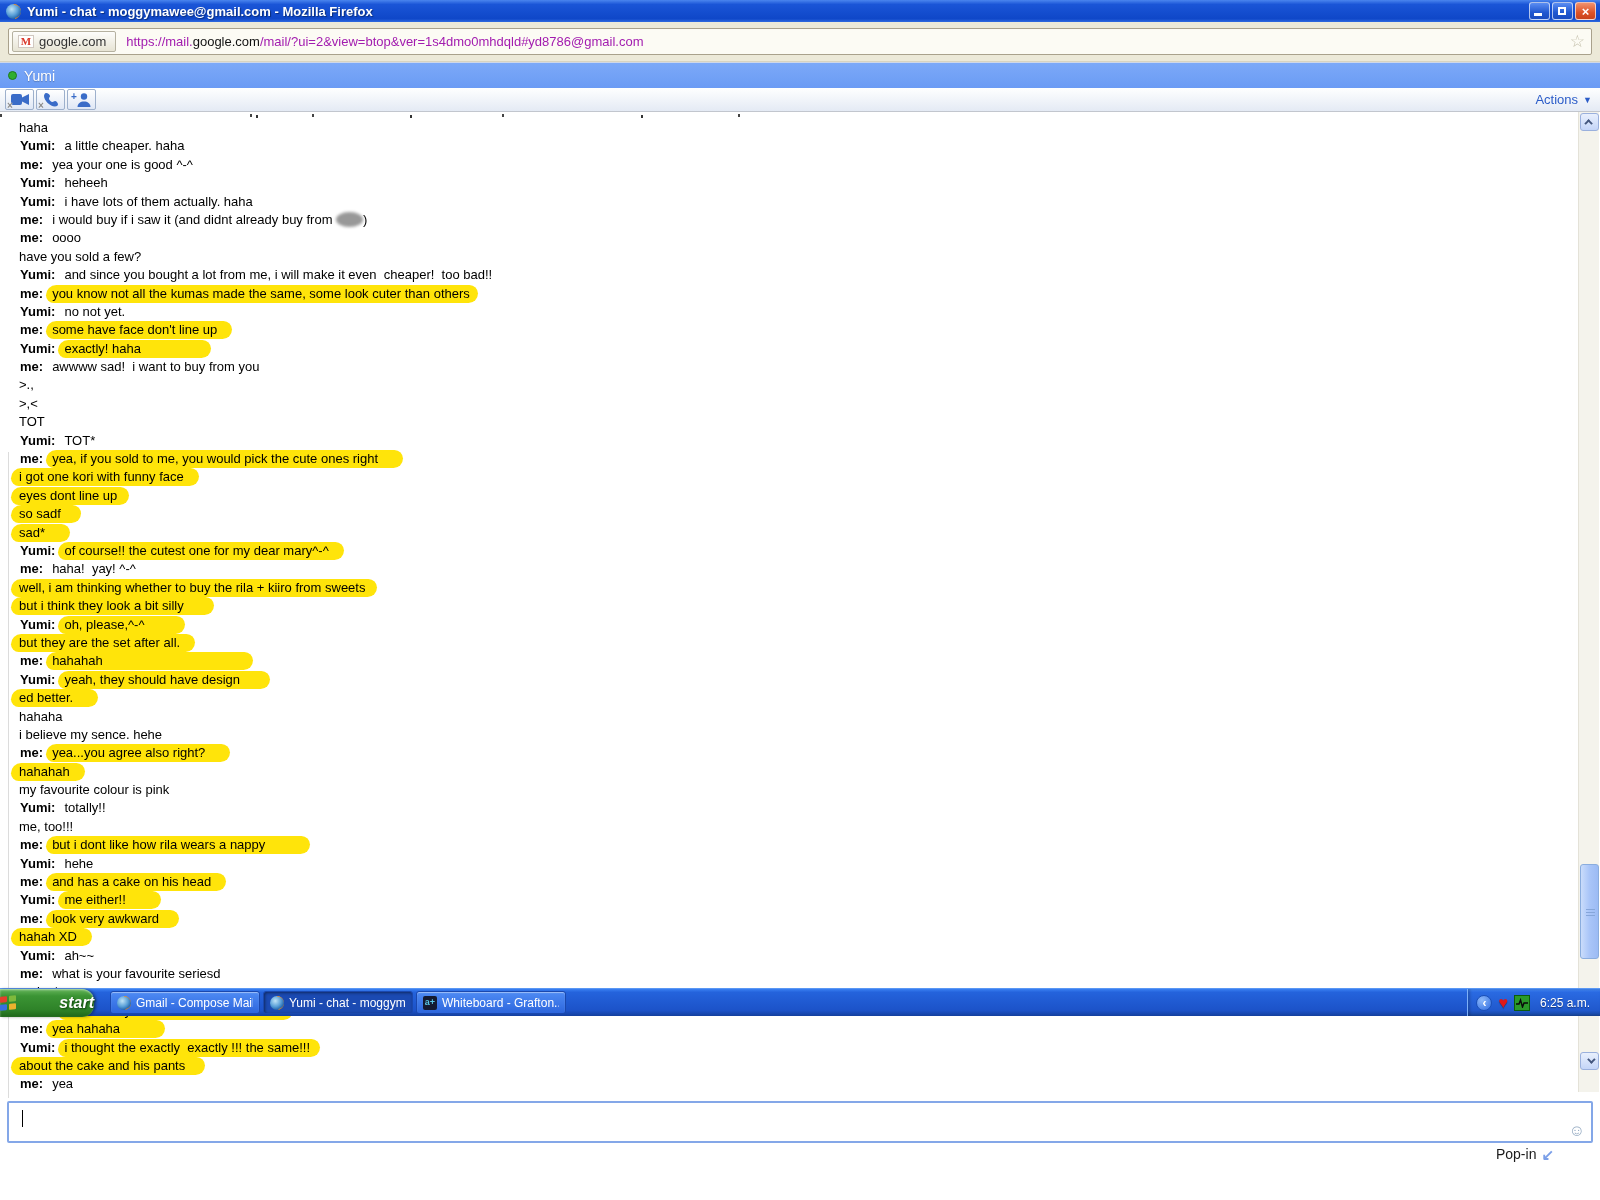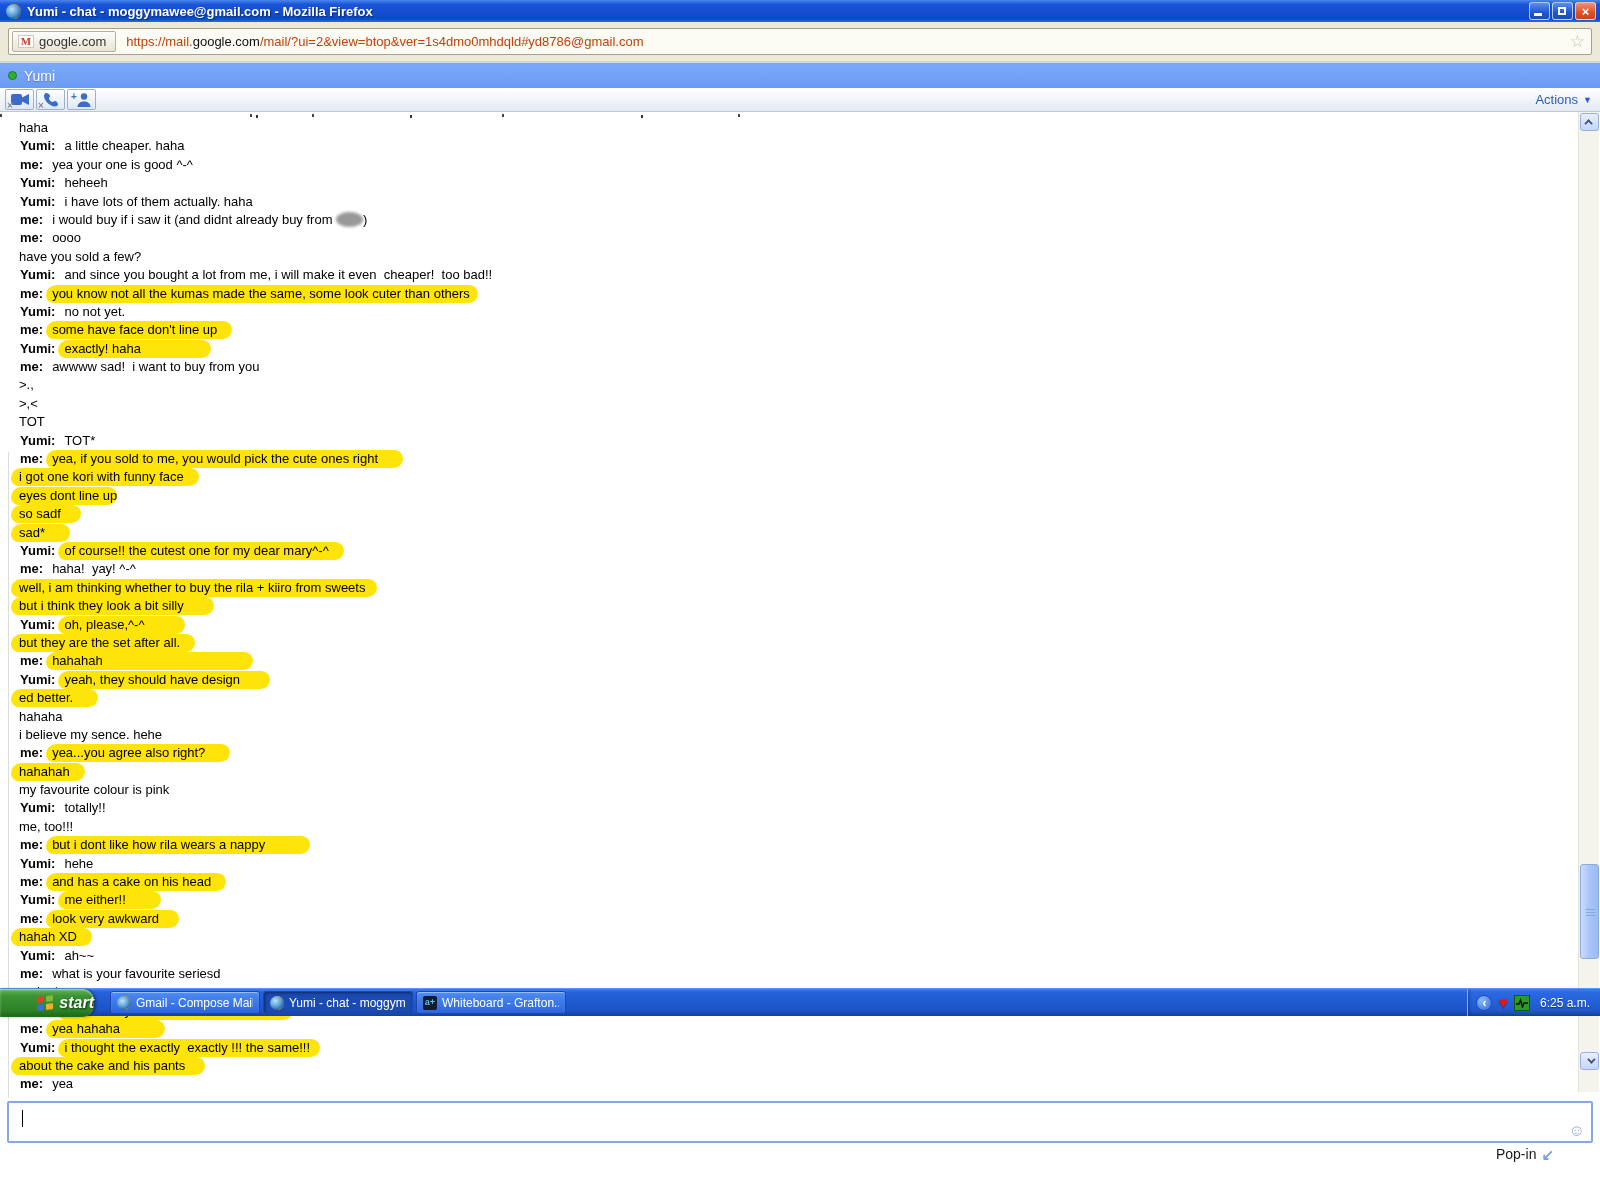--- a/index.html
+++ b/index.html
@@ -29,21 +29,21 @@
   
   .chromebar { height:40px; background:#ece9d8; border-bottom:1px solid #d8d4c0; display:flex; align-items:center; padding:0 8px; }
   .locationbar { flex:1; height:27px; background:#fcfbf4; border:1px solid #a9a18c; border-radius:2px;
     display:flex; align-items:center; padding:0 6px 0 3px; }
   .site-chip { display:flex; align-items:center; gap:5px; height:21px; padding:0 9px 0 5px;
     background:linear-gradient(180deg,#fdfdfb,#e7e4d4); border:1px solid #b5b1a0; border-radius:2px; margin-right:10px; }
   .gmail-m { width:16px; height:13px; background:#fff; border:1px solid #d0c8c0; color:#d9372a;
     font-family:"Liberation Serif", serif; font-weight:bold; font-size:11px; line-height:11px; text-align:center; }
   .chip-label { font-size:13px; color:#333; }
   .url-text { font-size:13px; white-space:nowrap; overflow:hidden; }
-  .url-gray { color:#c2410c; } .url-dark { color:#111; }
+  .url-gray { color:#a21caf; } .url-dark { color:#111; }
   .star { margin-left:auto; color:#c6c2ae; font-size:17px; line-height:17px; }
 
   
   .chat-header { height:26px; background:linear-gradient(180deg,#7ca9f8,#6a9bf4); display:flex; align-items:center;
     border-top:1px solid #cfd8e8; }
   .status-dot { width:9px; height:9px; border-radius:50%; background:#2fae2f; border:1px solid #1d7a1d; margin:0 7px 0 8px; }
   .contact-name { color:#fff; font-weight:normal; font-size:14px; text-shadow:0 1px 1px rgba(0,0,0,.25); }
 
   
   .chat-toolbar { height:24px; background:linear-gradient(180deg,#feffff,#e4eaf4); border-bottom:1px solid #c2c6ce;
@@ -95,21 +95,21 @@
   .popin-label { font-size:14px; color:#1a1a1a; }
   .popin-arrow { color:#7b9fe8; font-weight:bold; font-size:15px; margin-left:5px; }
 
   
   .taskbar { position:absolute; left:0; bottom:0; width:1600px; height:28px;
     background:linear-gradient(180deg,#3a80f2 0%,#2463dc 12%,#1c52c8 80%,#143f9e 100%);
     border-top:1px solid #5a97f4; display:flex; align-items:stretch; }
   .start-btn { width:94px; height:28px; border-radius:0 12px 12px 0;
     background:linear-gradient(180deg,#65b55a 0%,#3b9434 25%,#2e8228 75%,#1e6619 100%);
     box-shadow:inset 0 1px 2px rgba(255,255,255,.5), 2px 0 3px rgba(0,0,0,.35);
-    display:flex; align-items:center; justify-content:flex-end; gap:6px; }
+    display:flex; align-items:center; justify-content:space-between; gap:6px; }
   .start-label { color:#fff; font-weight:bold; font-style:italic; font-size:16px; text-shadow:1px 1px 2px #0e3d0a; }
   .winflag { width:16px; height:14px; position:relative; transform:skewY(-6deg); }
   .winflag i { position:absolute; width:7px; height:6px; border-radius:1px; }
   .winflag .r { left:0; top:0; background:#e3402c; } .winflag .g { right:0; top:0; background:#7eb93c; }
   .winflag .b { left:0; bottom:0; background:#3a6fe0; } .winflag .y { right:0; bottom:0; background:#ecb22e; }
   .tasks { display:flex; align-items:center; gap:3px; margin-left:16px; }
   .task-btn { width:150px; height:23px; border-radius:3px; border:1px solid #1a48ae;
     background:linear-gradient(180deg,#4e8bf4,#2d66dd); box-shadow:inset 0 1px 1px rgba(255,255,255,.45);
     display:flex; align-items:center; padding:0 6px; gap:5px; color:#fff; font-size:12px; }
   .task-btn.active { background:#1b4ab2; box-shadow:inset 1px 1px 3px rgba(0,0,0,.45); }
@@ -209,21 +209,21 @@
         <div class="row"><b class="lbl">Yumi:</b><span class="txt">no not yet.</span></div>
         <div class="row"><b class="lbl">me:</b><span class="txt hl" style="padding-right: 15px;">some have face don't line up</span></div>
         <div class="row"><b class="lbl">Yumi:</b><span class="txt hl" style="padding-right: 70px;">exactly! haha</span></div>
         <div class="row"><b class="lbl">me:</b><span class="txt">awwww sad!  i want to buy from you</span></div>
         <div class="row indent"><span class="txt">&gt;.,</span></div>
         <div class="row indent"><span class="txt">&gt;,&lt;</span></div>
         <div class="row indent"><span class="txt">TOT</span></div>
         <div class="row"><b class="lbl">Yumi:</b><span class="txt">TOT*</span></div>
         <div class="row"><b class="lbl">me:</b><span class="txt hl" style="padding-right: 25px;">yea, if you sold to me, you would pick the cute ones right</span></div>
         <div class="row indent"><span class="txt hl" style="padding-right: 15px;">i got one kori with funny face</span></div>
-        <div class="row indent"><span class="txt hl" style="padding-right: 0;">eyes dont line up</span></div>
+        <div class="row indent"><span class="txt hl" style="padding-right: 12px;">eyes dont line up</span></div>
         <div class="row indent"><span class="txt hl" style="padding-right: 20px;">so sadf</span></div>
         <div class="row indent"><span class="txt hl" style="padding-right: 25px;">sad*</span></div>
         <div class="row"><b class="lbl">Yumi:</b><span class="txt hl" style="padding-right: 15px;">of course!! the cutest one for my dear mary^-^</span></div>
         <div class="row"><b class="lbl">me:</b><span class="txt">haha!  yay! ^-^</span></div>
         <div class="row indent"><span class="txt hl" style="padding-right: 12px;">well, i am thinking whether to buy the rila + kiiro from sweets</span></div>
         <div class="row indent"><span class="txt hl" style="padding-right: 30px;">but i think they look a bit silly</span></div>
         <div class="row"><b class="lbl">Yumi:</b><span class="txt hl" style="padding-right: 40px;">oh, please,^-^</span></div>
         <div class="row indent"><span class="txt hl" style="padding-right: 15px;">but they are the set after all.</span></div>
         <div class="row"><b class="lbl">me:</b><span class="txt hl" style="padding-right: 150px;">hahahah</span></div>
         <div class="row"><b class="lbl">Yumi:</b><span class="txt hl" style="padding-right: 30px;">yeah, they should have design</span></div>

